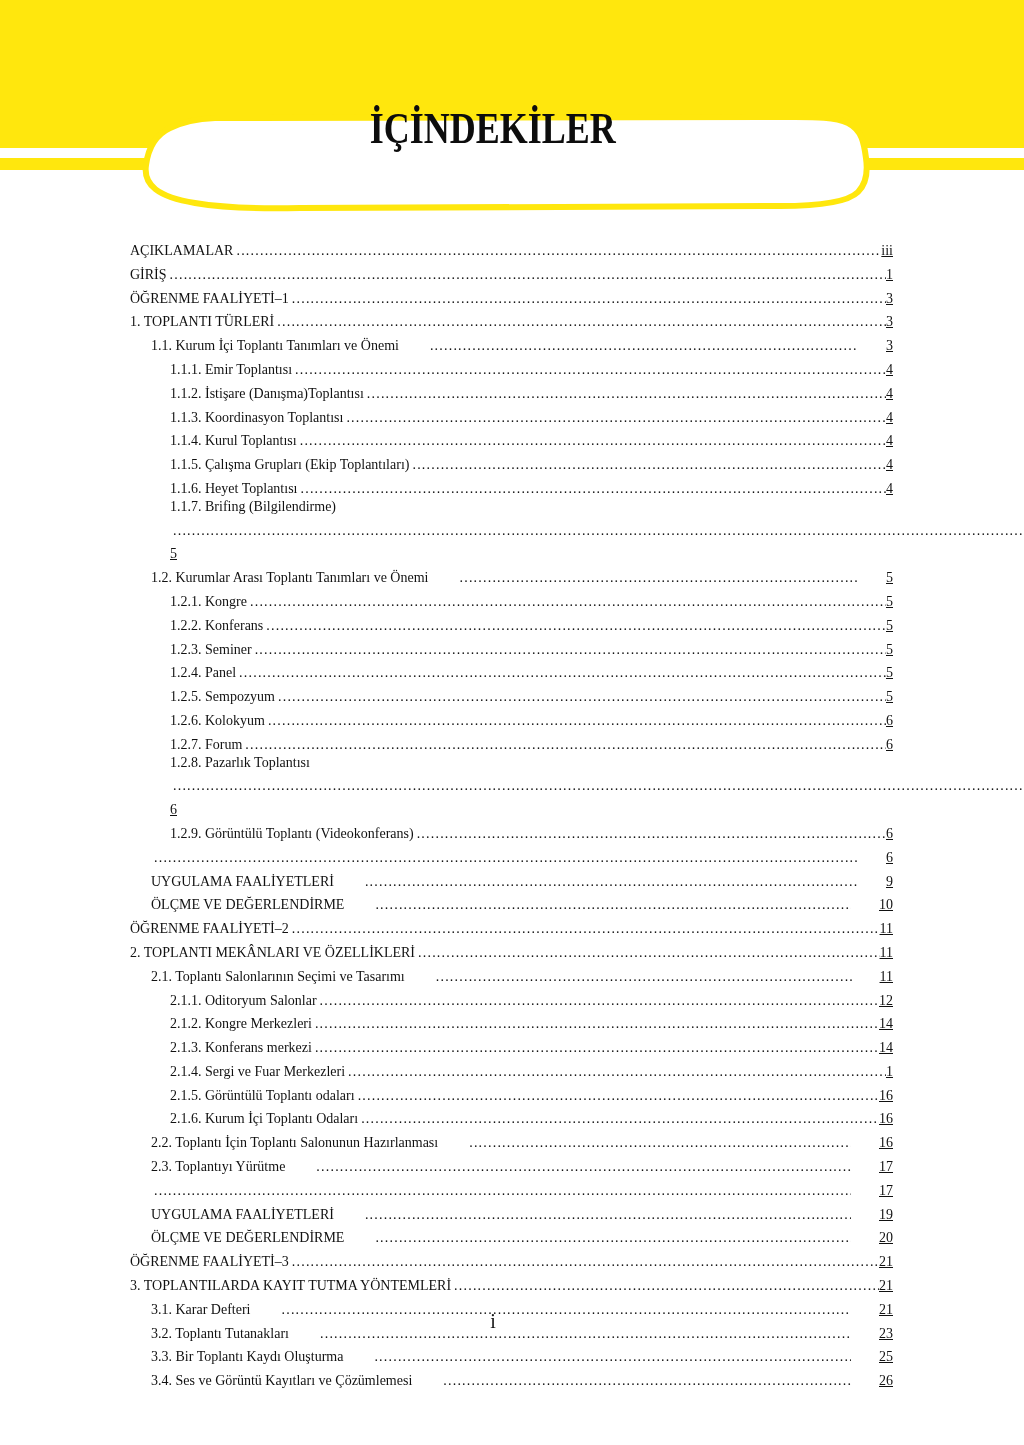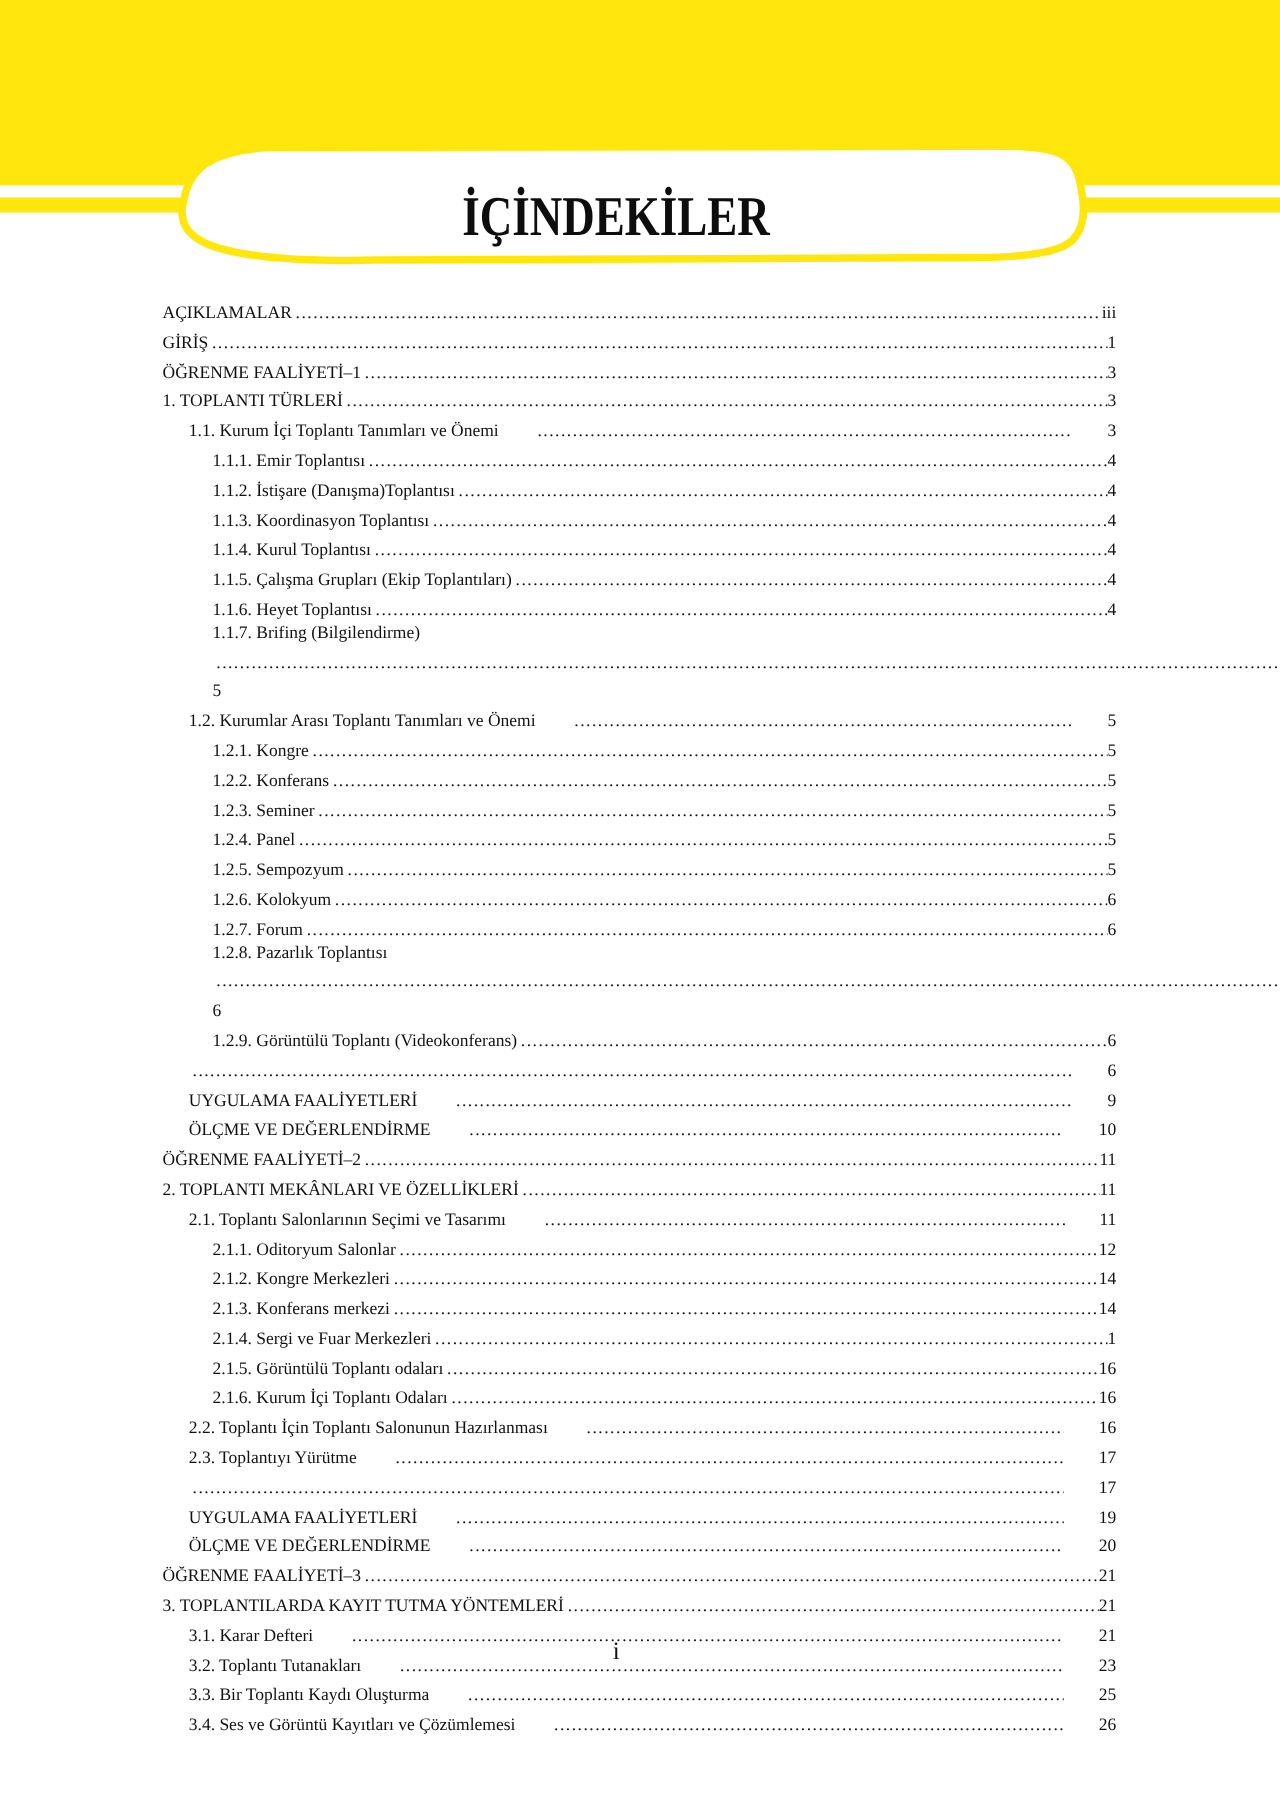--- a/index.html
+++ b/index.html
@@ -22,23 +22,23 @@
     display: block;
   }
   .fill-yellow { fill: var(--accent-yellow, #ffe70d); }
   .banner-shape {
     fill: #ffffff;
     stroke: var(--accent-yellow, #ffe70d);
     stroke-width: 6;
     stroke-linejoin: round;
   }
   .banner-title-box {
-    position: absolute; left: 130px; top: 113px;
+    position: absolute; left: 130px; top: 102px;
     width: 726px; height: 86px;
-    display: flex; align-items: flex-end; justify-content: center;
+    display: flex; align-items: flex-start; justify-content: center;
   }
   .banner-title-box .title-text {
     display: inline-block;
     font-size: 45px;
     font-weight: bold;
     letter-spacing: 0px;
     transform: scaleX(0.8);
     transform-origin: center;
     color: #0d0d0d;
     white-space: nowrap;
@@ -64,20 +64,21 @@
     flex: 1 1 auto;
     overflow: hidden;
     white-space: nowrap;
     letter-spacing: 1.2px;
     padding: 0 5px 0 3px;
     min-width: 0;
   }
   .toc-page {
     flex: 0 0 auto;
     text-align: right;
+    text-decoration: underline;
   }
   
   .footer {
     position: absolute;
     left: 0; top: 1310px;
     width: 986px;
     text-align: center;
     font-size: 20px;
   }
 </style>

